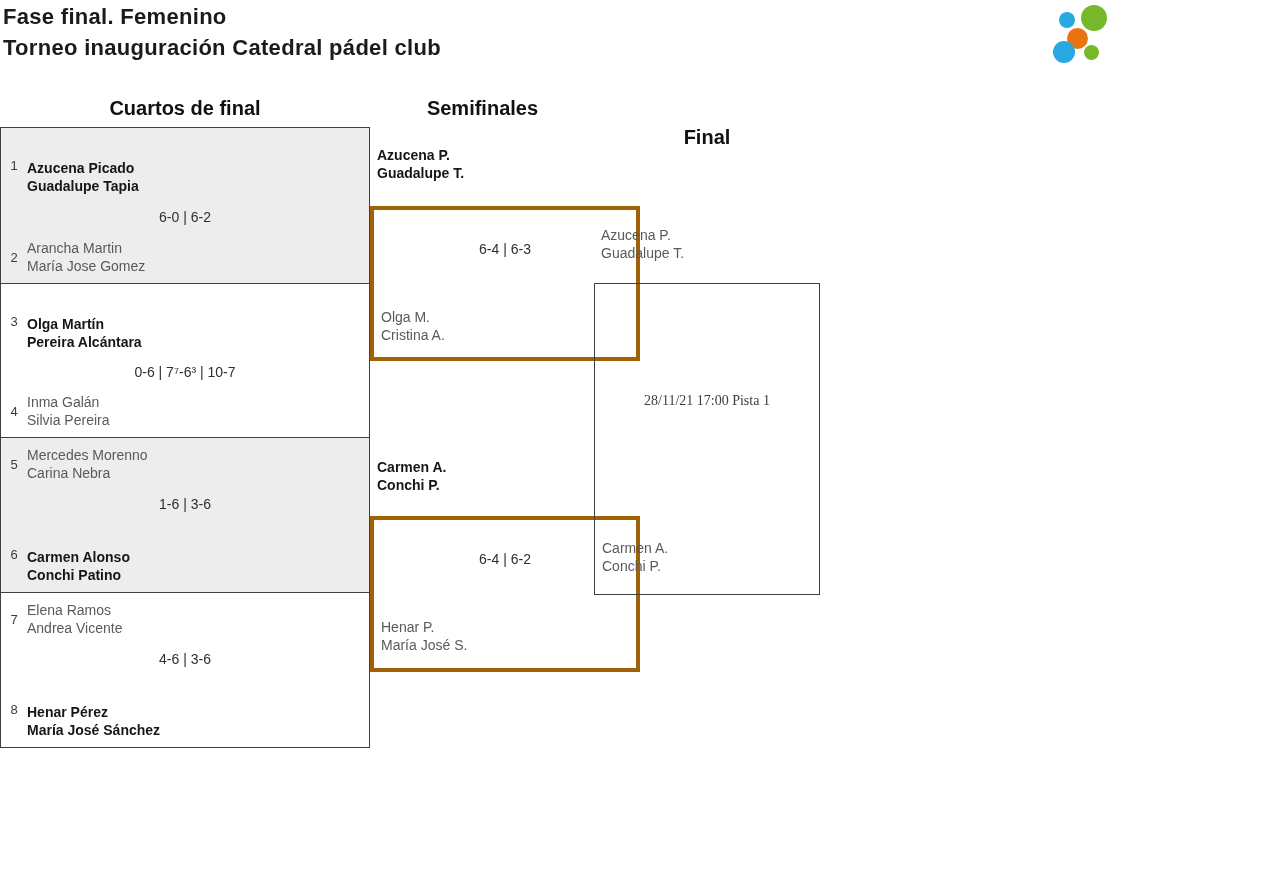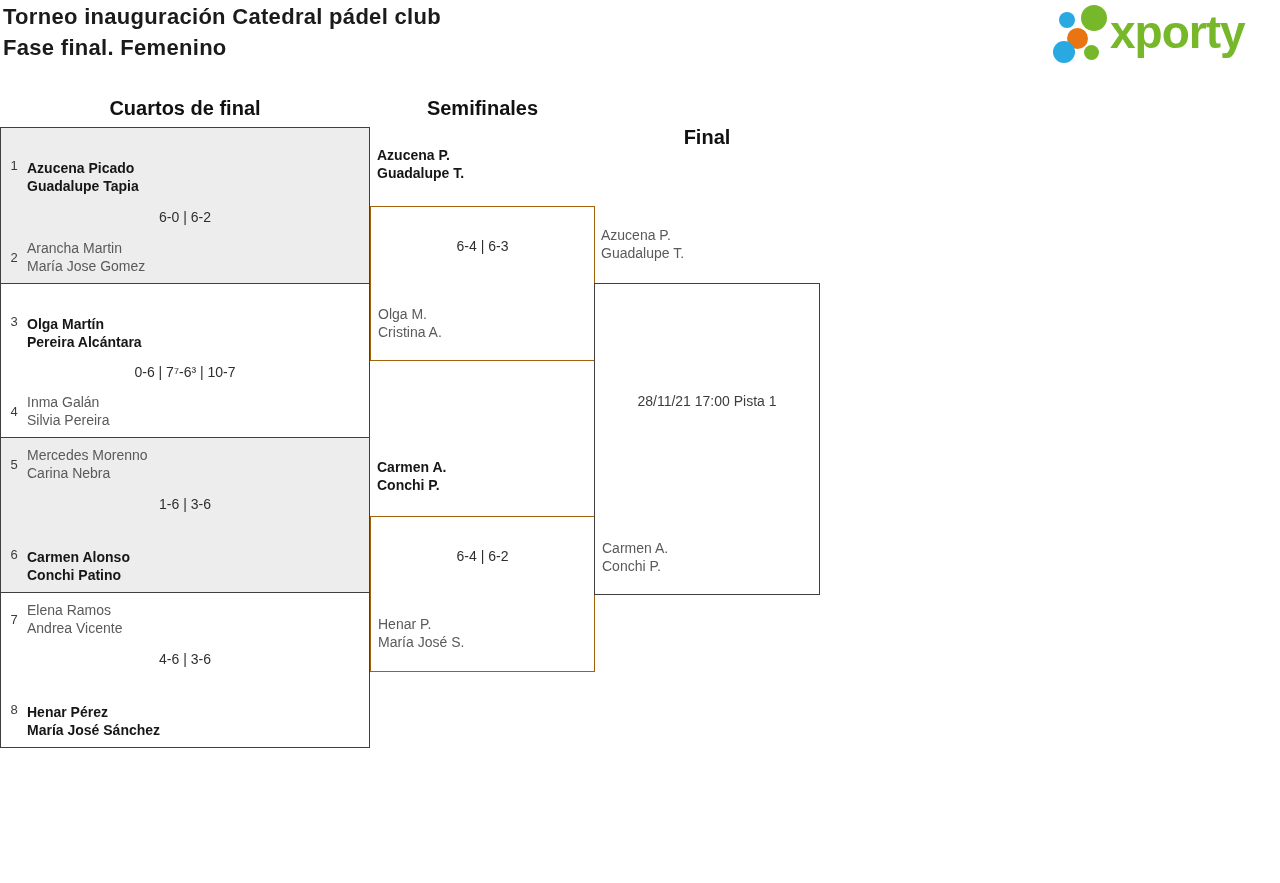--- a/index.html
+++ b/index.html
@@ -40,59 +40,58 @@
   #qf2 { top:283px; height:155px; }
   #qf3 { top:437px; height:156px; }
   #qf4 { top:592px; height:156px; }
   .team-row { display:flex; align-items:center; }
   .seed { flex:none; width:26px; text-align:center; font-size:13px; color:#3c3c3c; }
   .names { font-size:14px; line-height:18px; color:#5a5a5a; }
   .names.winner { font-weight:700; color:#161616;margin-top:23px; }
   .score { text-align:center; font-size:14px; color:#2e2e2e; }
   
   .sf-box {
-    position:absolute; left:370px; width:225px; box-sizing:border-box;
-    border:1px solid #a16207; background:transparent;
+    position:absolute; left:370px; width:270px; box-sizing:border-box;
+    border:4px solid #a16207; background:transparent;
   }
   #sf1 { top:206px; height:155px; }
   #sf2 { top:516px; height:156px; }
   .sf-score { position:absolute; left:0; right:0; top:31px; text-align:center; font-size:14px; color:#2e2e2e; }
   .in-team { position:absolute; left:7px; font-size:14px; line-height:18px; color:#5a5a5a; }
   .sf-bottom { top:98px; }
   
   .final-box {
     position:absolute; left:594px; top:283px; width:226px; height:312px;
     box-sizing:border-box; border:1px solid #3f3f3f;
   }
-  .final-schedule { position:absolute; left:0; right:0; top:109px; text-align:center; font-size:14px; color:#3d3d3d; }
+  .final-schedule { position:absolute; left:0; right:0; top:109px; text-align:center; font-size:14px; color:#3d3d3d;font-family:Liberation Serif, serif; }
   .final-bottom { top:255px; }
   
   .team-label { position:absolute; font-size:14px; line-height:18px; color:#5a5a5a; }
   .team-label.winner { font-weight:700; color:#161616; }
   #sf1-top   { left:377px; top:146px; }
   #sf2-top   { left:377px; top:458px; }
   #final-top { left:601px; top:226px; }
 </style>
 </head>
 <body>
 
 <div class="page">
 
   <div class="title">
+    <div>Fase final. Femenino</div>
     <div>Torneo inauguración Catedral pádel club</div>
-    <div>Fase final. Femenino</div>
   </div>
 
   <div class="logo">
     <span class="dot dot-blue-sm"></span>
     <span class="dot dot-green-lg"></span>
     <span class="dot dot-orange"></span>
     <span class="dot dot-blue-lg"></span>
     <span class="dot dot-green-sm"></span>
-    <span class="wordmark">xporty</span>
   </div>
 
   <div class="col-head" id="head-qf">Cuartos de final</div>
   <div class="col-head" id="head-sf">Semifinales</div>
   <div class="col-head" id="head-f">Final</div>
 
   <div class="qf gray" id="qf1">
     <div class="team-row">
       <span class="seed">1</span>
       <div class="names winner">

